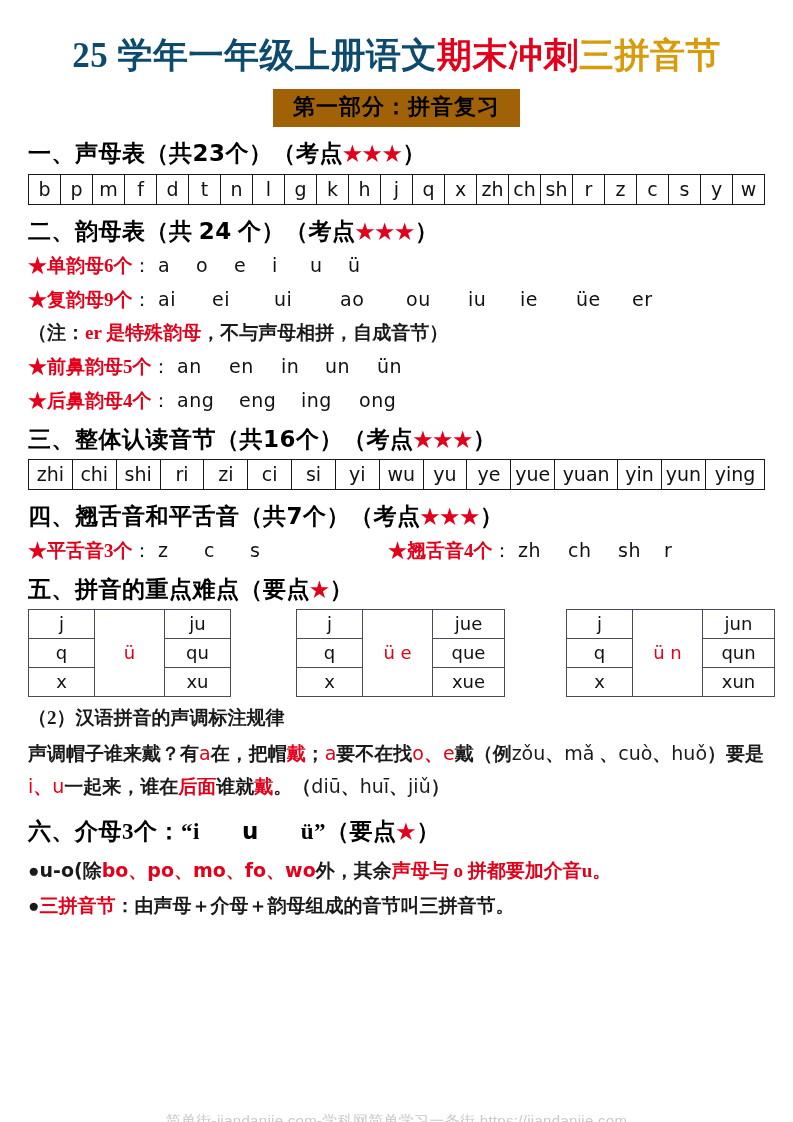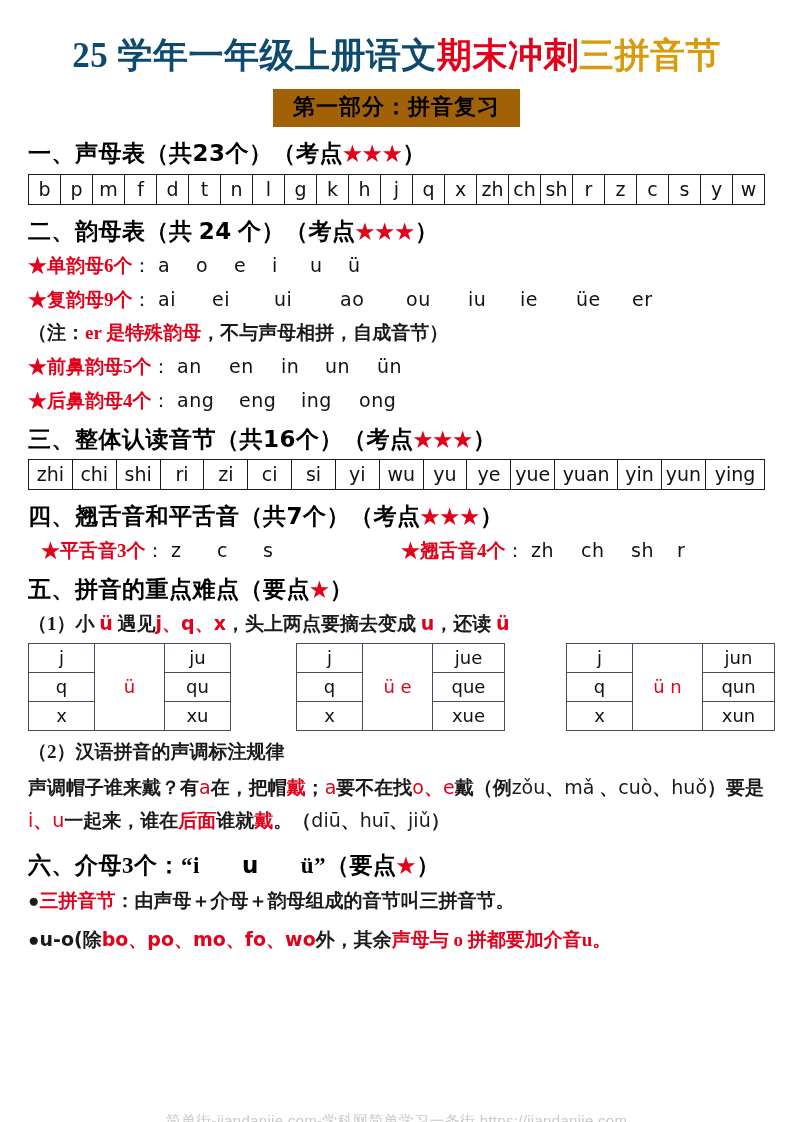--- a/index.html
+++ b/index.html
@@ -104,21 +104,20 @@
     font-size: 19px;
     font-weight: bold;
     margin: 10px 0 8px 0;
     line-height: 1.25;
   }
   .note .em { color: #e2001a; margin-top: 28px; }
 
   .twocol {
     display: flex;
     align-items: flex-end;
-    margin-left: 13px;
   }
   .twocol > div:first-child { width: 360px; }
 
   
   .sub {
     font-size: 19px;
     font-weight: bold;
     margin: 9px 0 6px 0;
     line-height: 1.3;
   }
@@ -302,23 +301,20 @@
       <span class="lbl">★</span><span class="lbl">翘舌音</span><span class="lbl">4</span><span class="lbl">个</span><span>：</span><span class="vals">
         <span style="width:50px">zh</span><span style="width:50px">ch</span><span style="width:46px">sh</span><span>r</span>
       </span>
     </div>
   </div>
 
   <h2 class="head">
     <span>五、拼音的重点难点（要点</span><span class="star">★</span><span>）</span>
   </h2>
 
-  <div class="sub">
-    <span>（1）小 </span><span class="em mono">ü</span><span> 遇见</span><span class="em mono">j、q、x</span><span>，头上两点要摘去变成 </span><span class="em mono">u</span><span>，还读 </span><span class="em mono">ü</span>
-  </div>
 
   <table class="jqx">
     <colgroup>
       <col style="width:66px">
         <col style="width:70px">
         <col style="width:66px">
         <col style="width:66px">
       <col style="width:66px">
         <col style="width:70px">
         <col style="width:72px">
@@ -363,23 +359,23 @@
   <div class="sub">（2）汉语拼音的声调标注规律</div>
 
   <div class="para">
     <span>声调帽子谁来戴？有</span><span class="em mono">a</span><span>在，把帽</span><span class="em">戴</span><span>；</span><span class="em mono">a</span><span>要不在找</span><span class="em mono">o</span><span class="em">、</span><span class="em mono">e</span><span>戴（例</span><span class="mono">zǒu</span><span>、</span><span class="mono">mǎ</span><span> 、</span><span class="mono">cuò</span><span>、</span><span class="mono">huǒ</span><span>）要是</span><span class="em mono">i</span><span class="em">、</span><span class="em mono">u</span><span>一起来，谁在</span><span class="em">后面</span><span>谁就</span><span class="em">戴</span><span>。（</span><span class="mono">diū</span><span>、</span><span class="mono">huī</span><span>、</span><span class="mono">jiǔ</span><span>）</span>
   </div>
 
   <h2 class="head" style="margin-top:16px">
     <span>六、介母3个：“i</span><span class="spacer-ü"></span><span class="mono">u</span><span class="spacer-ü"></span><span>ü”（要点</span><span class="star">★</span><span>）</span>
   </h2>
 
+  <div class="bullet" style="margin-top:13px">
+    <span>●</span><span class="mono">u-o(除</span><span class="em mono">bo、po、mo、fo、wo</span><span>外，</span><span>其余</span><span class="em">声母与 o 拼都要加介音u。</span>
+  </div>
+
   <div class="bullet">
     <span>●</span><span class="em">三拼音节</span><span>：由声母＋介母＋韵母组成的音节叫三拼音节。</span>
   </div>
 
-  <div class="bullet" style="margin-top:13px">
-    <span>●</span><span class="mono">u-o(除</span><span class="em mono">bo、po、mo、fo、wo</span><span>外，</span><span>其余</span><span class="em">声母与 o 拼都要加介音u。</span>
-  </div>
-
   <div class="watermark">简单街-jiandanjie.com-学科网简单学习一条街 https://jiandanjie.com</div>
 
 </div>
 
 </body></html>

